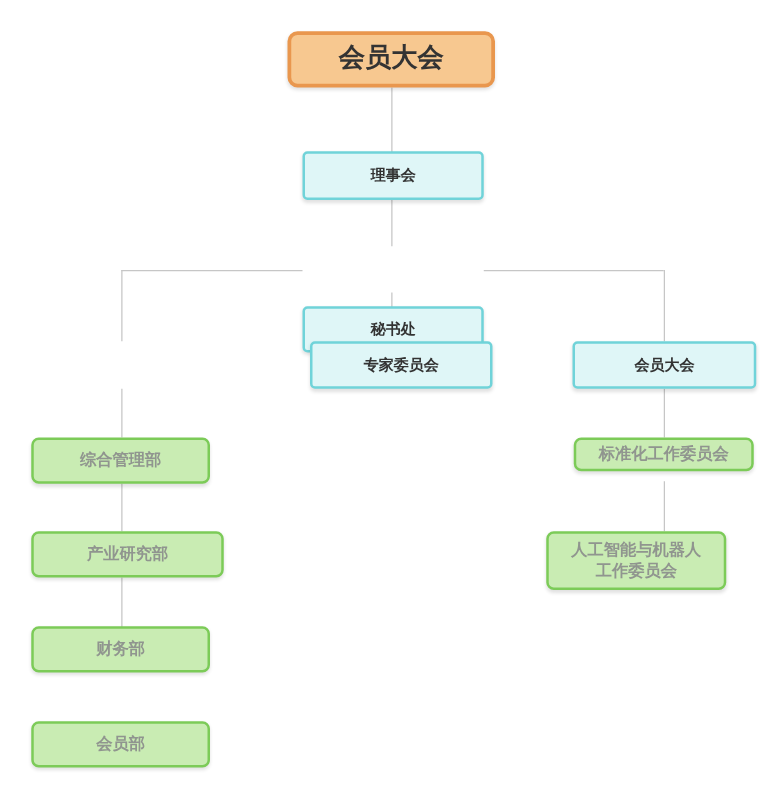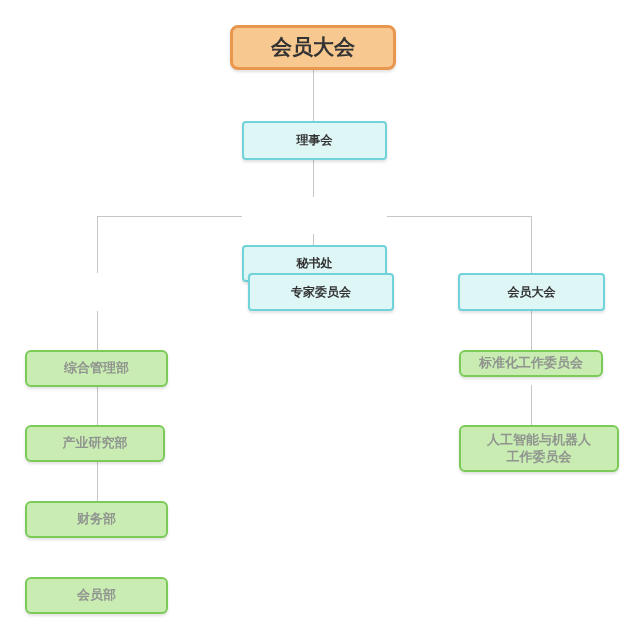--- a/index.html
+++ b/index.html
@@ -35,25 +35,25 @@
   .leaf{background:var(--leaf-fill,#C9ECB3);border:2.5px solid var(--leaf-border,#7CCB58);
         border-radius:6px;font-size:13px;color:var(--leaf-text,#90958F);}
 
   .n-assembly{left:230px;top:25px;width:166px;height:45px;}
   .n-council{left:242px;top:121px;width:145px;height:39px;}
   .n-secretariat{left:242px;top:197px;width:145px;height:37px;margin-top:48px;}
   .n-functional{left:23px;top:273px;width:147px;height:38px;}
   .n-expert{left:248px;top:273px;width:146px;height:38px;}
   .n-branch{left:458px;top:273px;width:147px;height:38px;}
   .n-general{left:25px;top:350px;width:143px;height:37px;}
-  .n-industry{left:25px;top:425px;width:140px;height:37px;}
+  .n-industry{left:25px;top:425px;width:154px;height:37px;}
   .n-finance{left:25px;top:501px;width:143px;height:37px;}
   .n-membership{left:25px;top:577px;width:143px;height:37px;}
   .n-standard{left:459px;top:350px;width:144px;height:27px;}
-  .n-airobot{left:459px;top:425px;width:160px;height:47px;}
+  .n-airobot{left:437px;top:425px;width:144px;height:47px;}
 </style>
 </head>
 <body>
 
 <div class="canvas">
 
   <div class="conn v c-v1"></div>
   <div class="conn v c-v2"></div>
   <div class="conn v c-v3"></div>
   <div class="conn h c-hl"></div>

